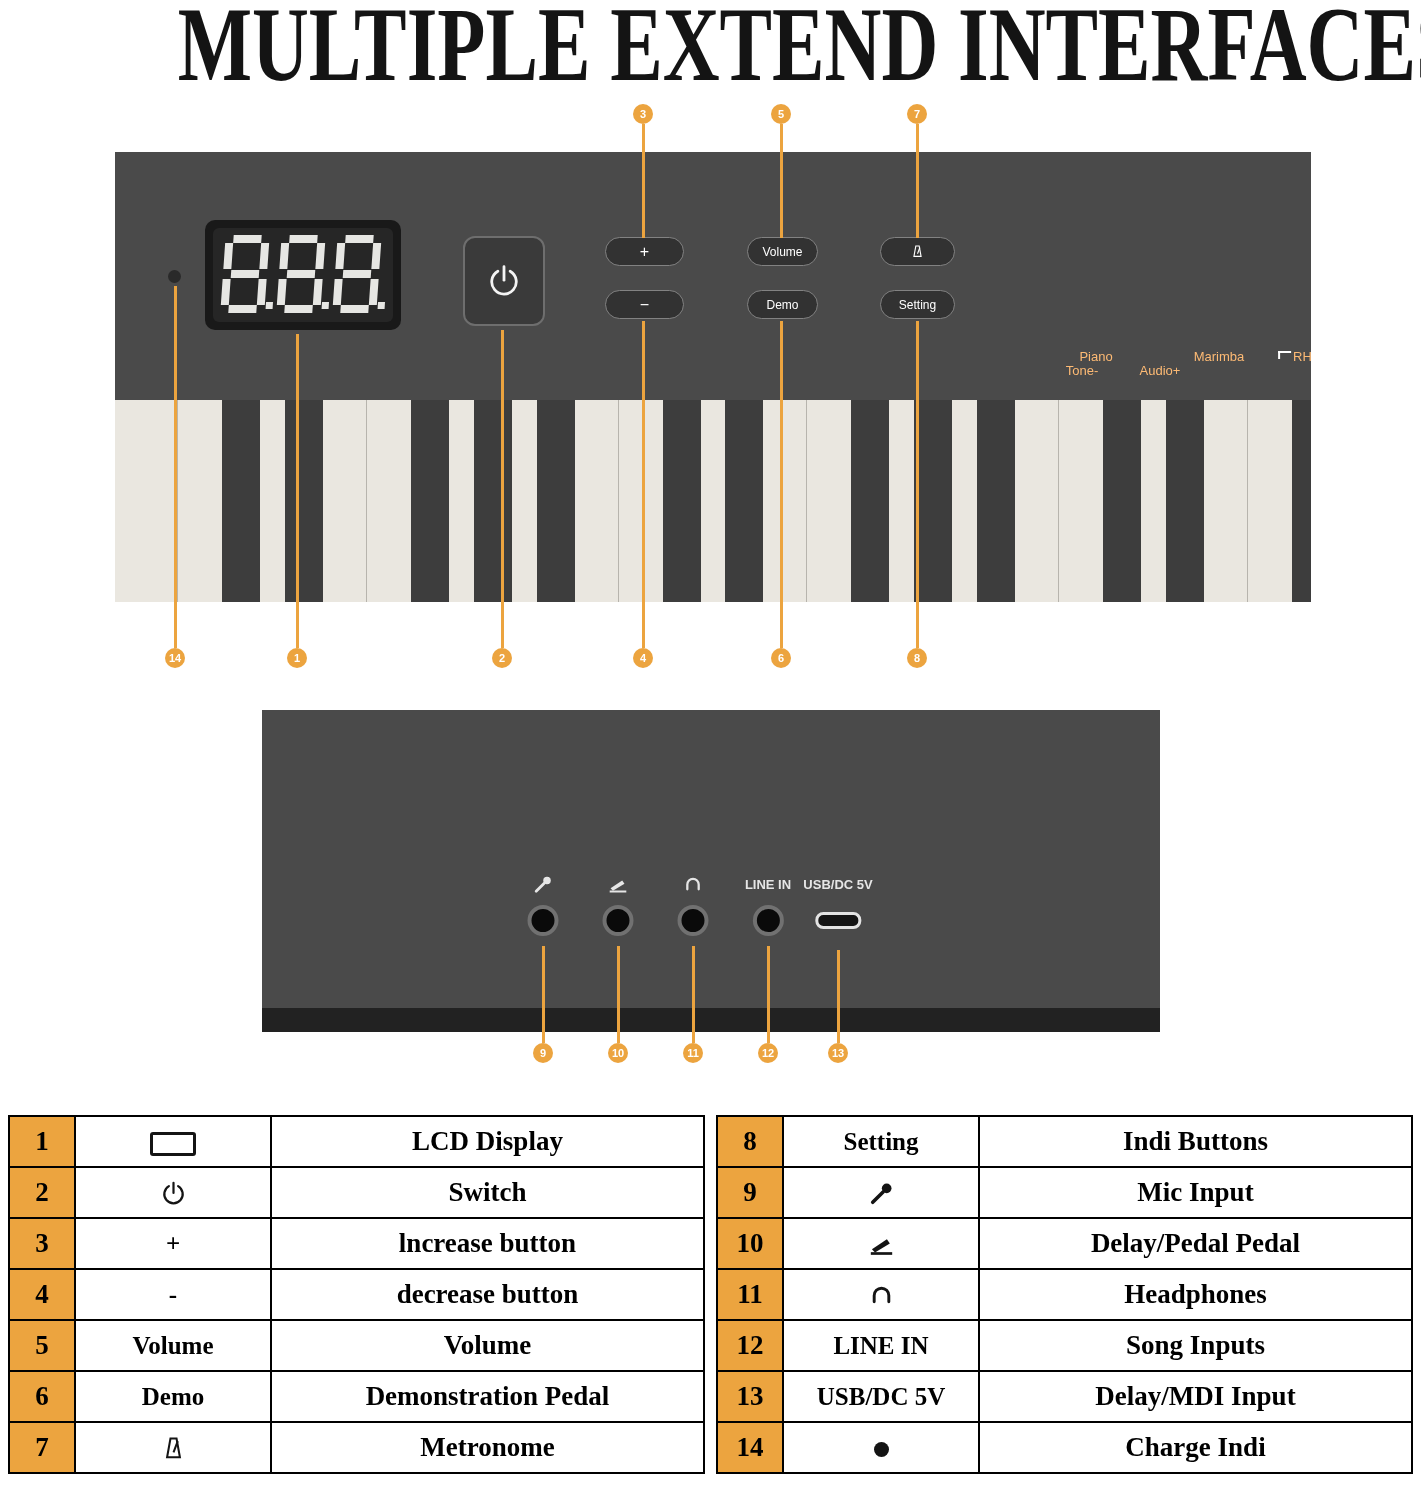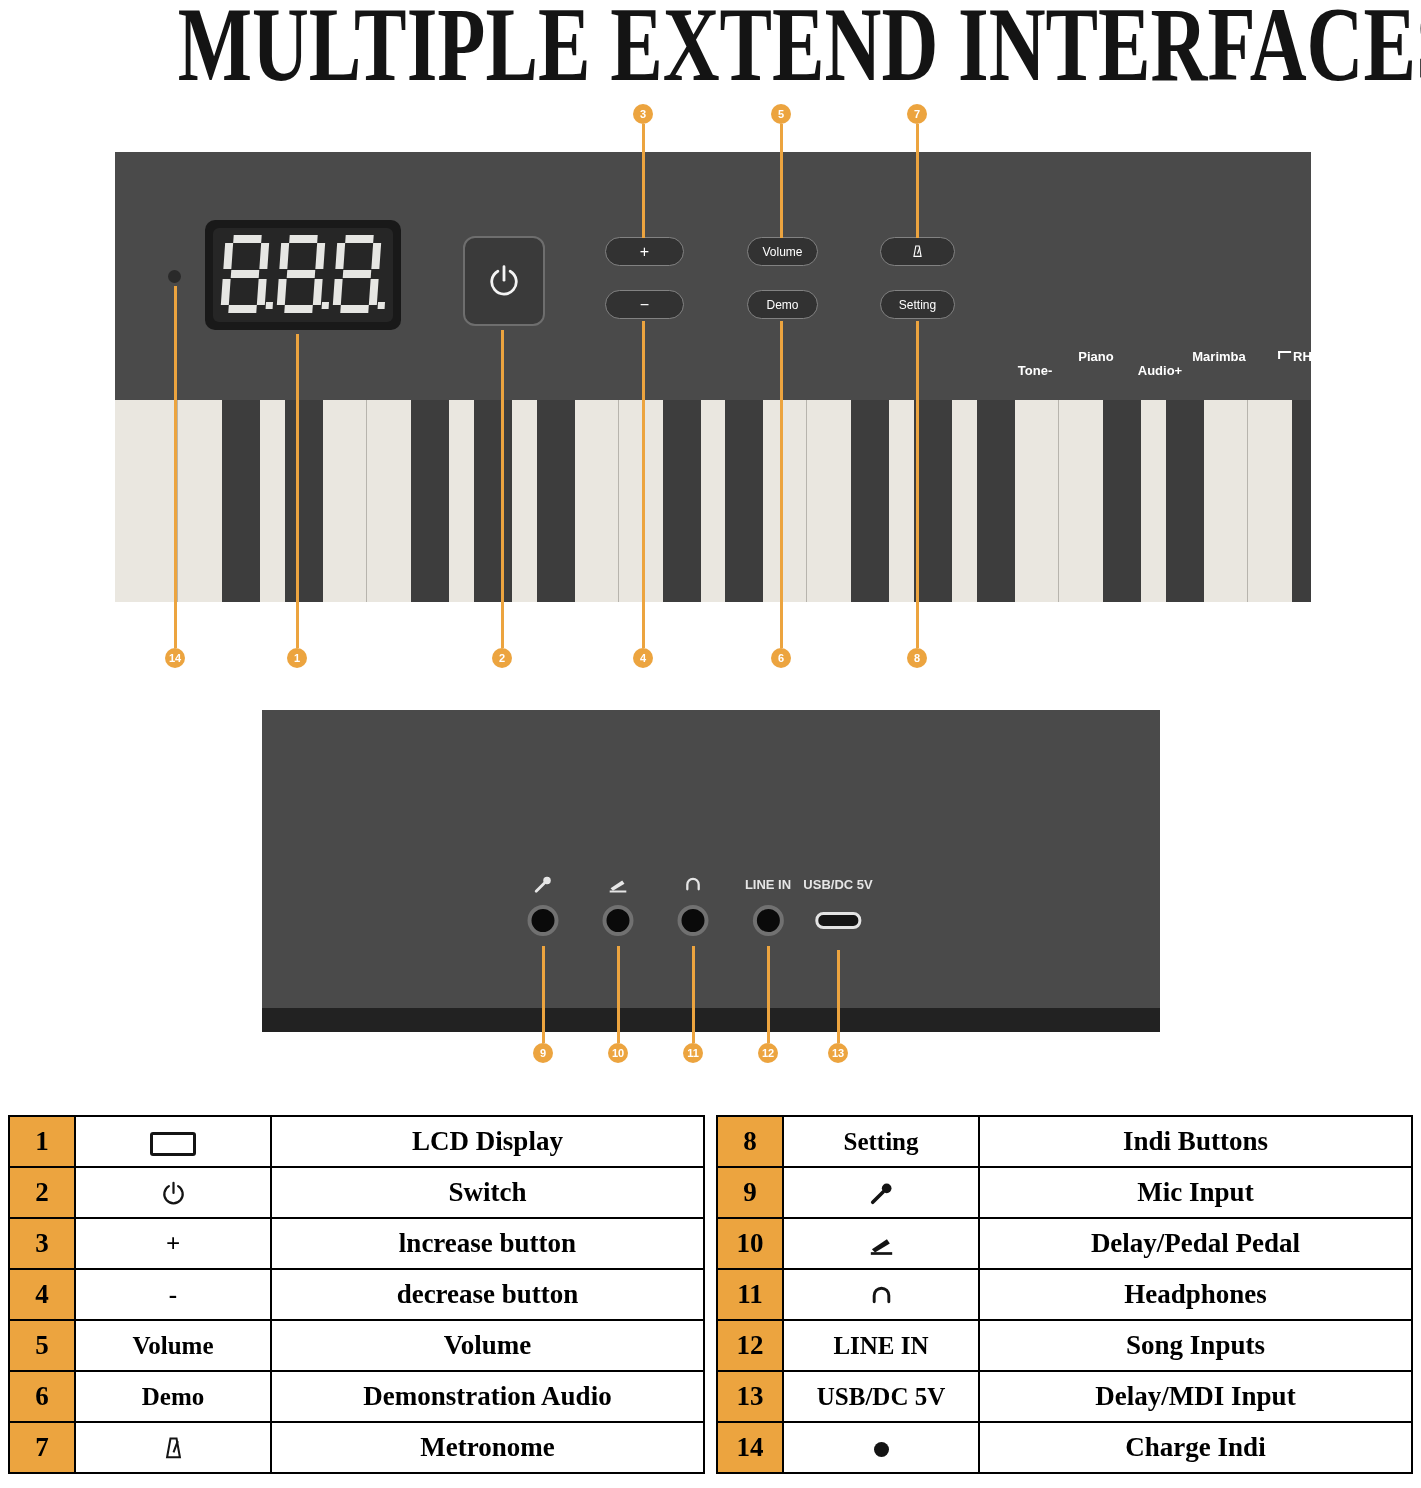--- a/index.html
+++ b/index.html
@@ -26,23 +26,23 @@
   .power-btn{position:absolute;left:348px;top:84px;width:82px;height:90px;background:#3a3a3a;border:2px solid #6e6e6e;
     border-radius:12px;display:flex;align-items:center;justify-content:center;color:#f4f4f4}
   .pill{position:absolute;height:29px;border-radius:15px;background:#323232;border:1px solid #828282;color:#fff;
     display:flex;align-items:center;justify-content:center;font-family:"Liberation Sans",sans-serif}
   .btn-plus{left:490px;top:85px;width:79px;font-size:16px}
   .btn-minus{left:490px;top:138px;width:79px;font-size:16px}
   .btn-volume{left:632px;top:85px;width:71px;font-size:12px}
   .btn-demo{left:632px;top:138px;width:71px;font-size:12px}
   .btn-metro{left:765px;top:85px;width:75px;color:#fff}
   .btn-setting{left:765px;top:138px;width:75px;font-size:12px}
-  .tone{position:absolute;transform:translateX(-50%);color:#ffffff;font-weight:700;font-size:13px;white-space:nowrap}
+  .tone{position:absolute;transform:translateX(-50%);color:#fdba74;font-weight:400;font-size:13px;white-space:nowrap}
   .tone-low{top:211px}.tone-high{top:197px}
-  .t1{left:920px}.t2{left:981px}.t3{left:1045px}.t4{left:1104px}.t5{left:1180px}
+  .t1{left:967px}.t2{left:981px}.t3{left:1045px}.t4{left:1104px}.t5{left:1180px}
   .rh-line{display:inline-block;width:13px;height:8px;border-left:2px solid #fff;border-top:2px solid #fff;margin-right:2px;vertical-align:top;margin-top:2px}
 
   
   .bp{position:absolute;left:262px;top:710px;width:898px;height:322px;background:#4a4a4a}
   .bp-bottom{position:absolute;left:0;right:0;bottom:0;height:24px;background:#222}
   .port{position:absolute;top:162px;transform:translateX(-50%);display:flex;flex-direction:column;align-items:center}
   .port-top{height:24px;display:flex;align-items:center;justify-content:center;color:#e6e6e6;margin-bottom:9px}
   .port-label{font-weight:700;font-size:13px;color:#e6e6e6;white-space:nowrap}
   .jack{width:31px;height:31px;border-radius:50%;background:#0a0a0a;border:4px solid #717171}
   .usb{width:46px;height:17px;border-radius:8px;background:#141414;border:3px solid #e3e3e3;margin-top:7px}
@@ -240,21 +240,21 @@
             <td class="desc">decrease button</td>
           </tr>
           <tr>
             <td class="num" style="width: 66px;">5</td>
             <td class="sym" style="width: 196px;">Volume</td>
             <td class="desc">Volume</td>
           </tr>
           <tr>
             <td class="num" style="width: 66px;">6</td>
             <td class="sym" style="width: 196px;">Demo</td>
-            <td class="desc">Demonstration Audio</td>
+            <td class="desc">Demonstration Pedal</td>
           </tr>
           <tr>
             <td class="num" style="width: 66px;">7</td>
             <td class="sym" style="width: 196px;"><span class="sym-icon">
                 <svg width="27" height="27" viewBox="0 0 24 24">
                   <path d="M9.3 3.2h5.4l3 16.6H6.3z" fill="none" stroke="currentColor" stroke-width="1.8"></path>
                   <line x1="12" y1="15.5" x2="15.8" y2="5.5" stroke="currentColor" stroke-width="1.8"></line>
                 </svg>
               </span></td>
             <td class="desc">Metronome</td>

